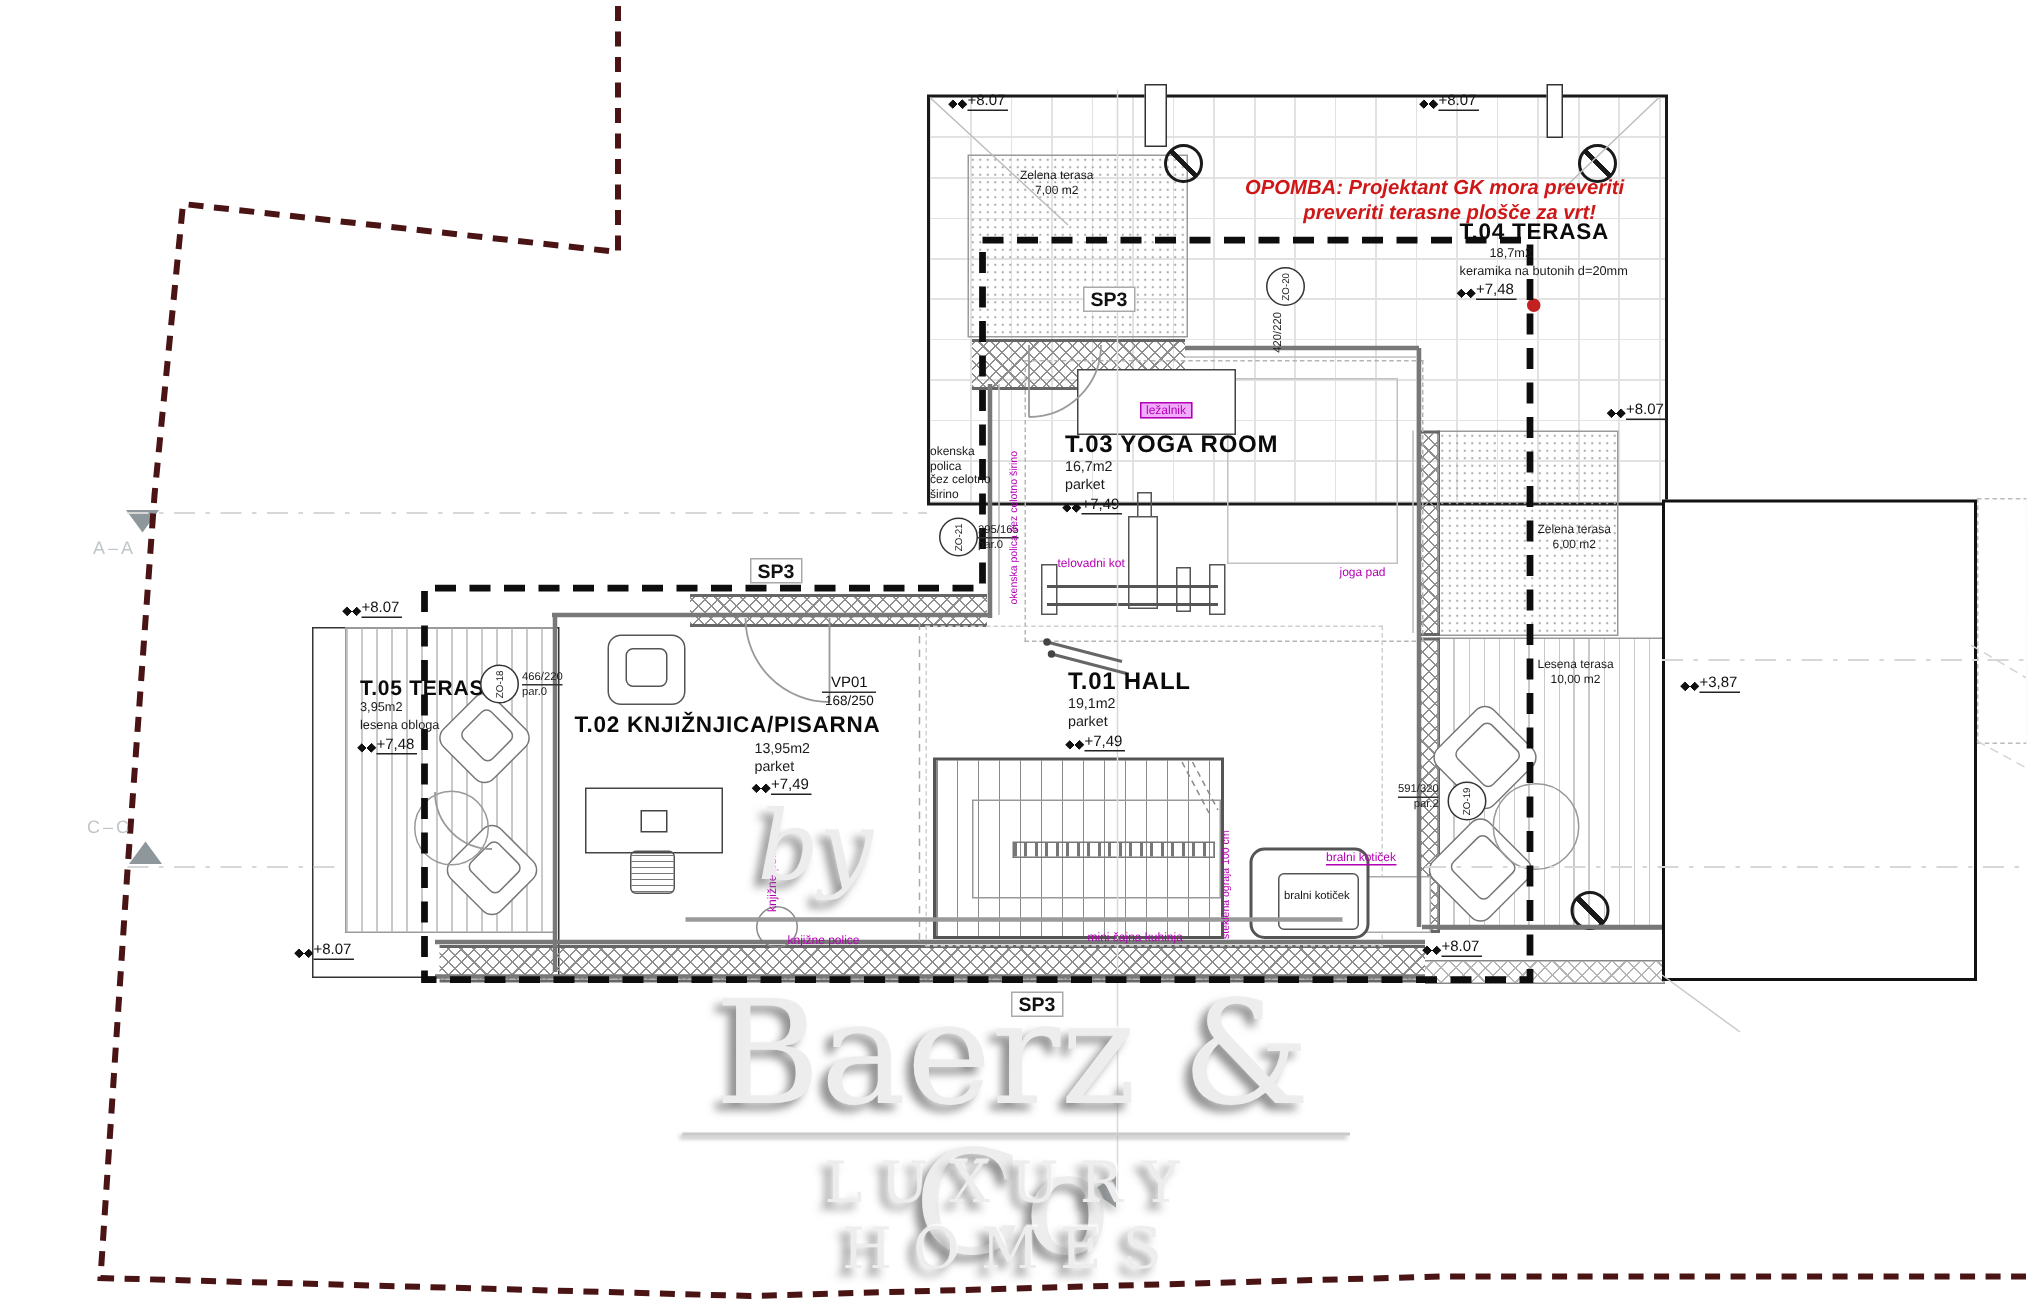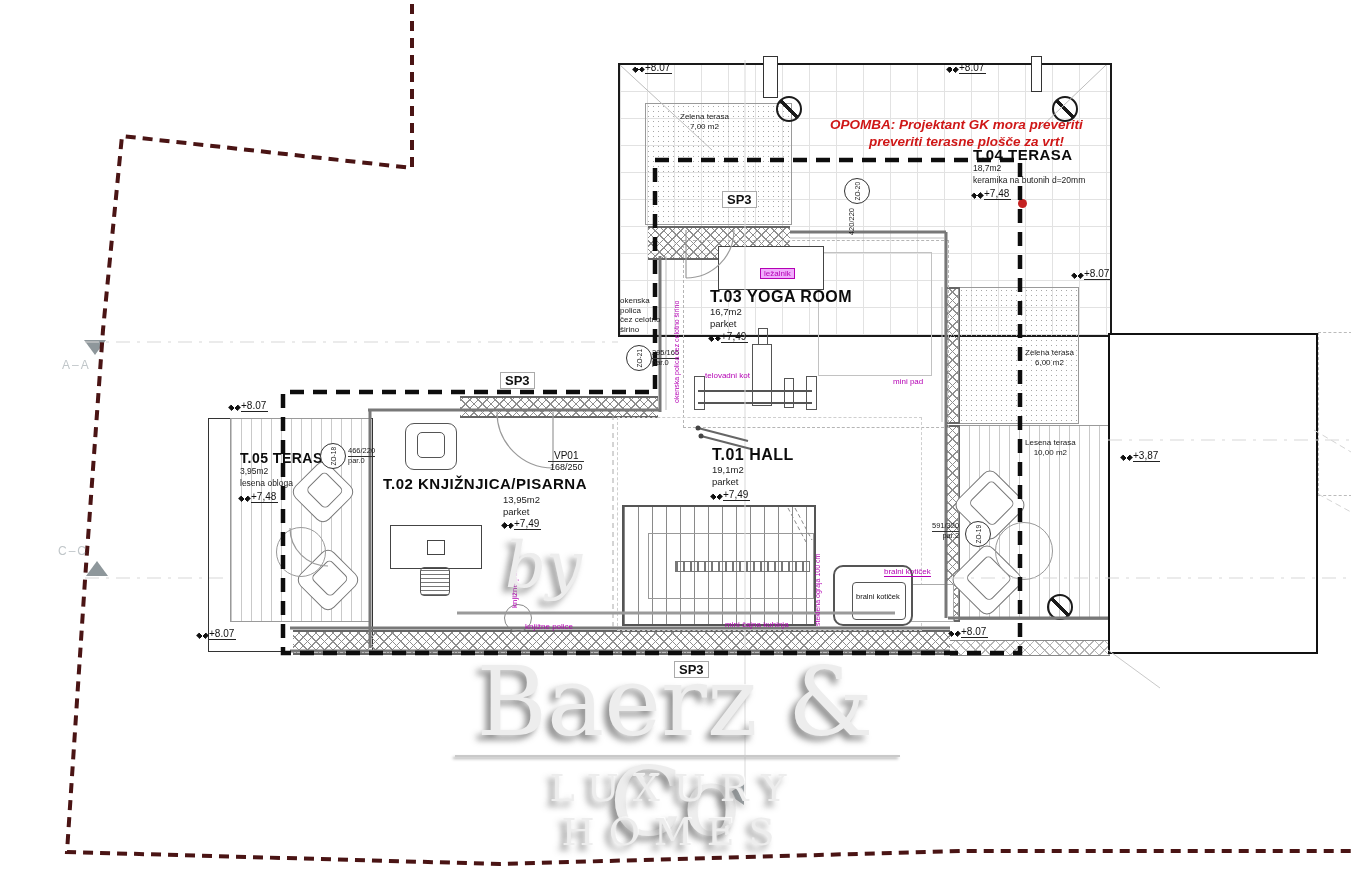--- a/index.html
+++ b/index.html
@@ -161,21 +161,21 @@
   <div class="abs furn tri" style="left:86px;top:561px;border-left:11px solid transparent;border-right:11px solid transparent;border-bottom:15px solid #8e979b;"></div>
   <div class="abs furn tri" style="left:728px;top:783px;border-top:11px solid transparent;border-bottom:11px solid transparent;border-right:16px solid #9aa0a3;"></div>
 
   <div class="abs lbl red-note" style="left:830px;top:116px;width:248px;">
     <div>OPOMBA: Projektant GK mora preveriti</div>
     <div style="padding-right:14px;">preveriti terasne plošče za vrt!</div>
   </div>
 
   <div class="abs lbl" style="left:973px;top:146px;">
     <div class="room-title" style="font-size:15px;">T.04 TERASA</div>
-    <div class="room-sub" style="font-size:8.5px;">18,7m2</div>
+    <div class="room-sub" style="font-size:8.5px;margin-left:20px;">18,7m2</div>
     <div class="room-sub" style="font-size:8.5px;">keramika na butonih d=20mm</div>
     <div class="elev" style="margin-top:2px;">
         <span class="glyph"></span>
       <span class="txt">+7,48</span>
       </div>
   </div>
 
   <div class="abs lbl" style="left:710px;top:288px;">
     <div class="room-title">T.03 YOGA ROOM</div>
     <div class="room-sub">16,7m2</div>
@@ -292,21 +292,21 @@
   <div class="abs lbl wcirc" style="left:965px;top:521px;">
     <span>ZO-19</span>
     </div>
   <div class="abs lbl dim" style="left:932px;top:522px;text-align:right;">
     <div style="border-bottom:1px solid #333;">591/320</div>
     <div>par.2</div>
     </div>
 
   <div class="abs lbl mag" style="left:760px;top:268px;border:1px solid #b400b4;padding:0 3px;background:#f0abfc;">ležalnik</div>
   <div class="abs lbl mag" style="left:705px;top:371px;">telovadni kot</div>
-  <div class="abs lbl mag" style="left:893px;top:377px;">mini pad</div>
+  <div class="abs lbl mag" style="left:893px;top:377px;">joga pad</div>
   <div class="abs lbl mag" style="left:884px;top:567px;border-bottom:1px solid #b400b4;">bralni kotiček</div>
   <div class="abs lbl" style="left:856px;top:592px;font-size:7.5px;color:#111;z-index:5;">bralni kotiček</div>
   <div class="abs lbl magv" style="left:510px;top:528px;height:80px;">knjižne police</div>
   <div class="abs lbl mag" style="left:525px;top:622px;">knjižne police</div>
   <div class="abs lbl mag" style="left:725px;top:620px;">mini čajna kuhinja</div>
   <div class="abs lbl magv" style="left:814px;top:558px;height:68px;font-size:7px;">steklena ograja 100 cm</div>
   <div class="abs lbl magv" style="left:673px;top:288px;height:115px;font-size:7px;">okenska polica čez celotno širino</div>
   <div class="abs lbl tiny" style="left:620px;top:296px;width:52px;white-space:normal;">
     <div>okenska polica</div>
     <div>čez celotno</div>

